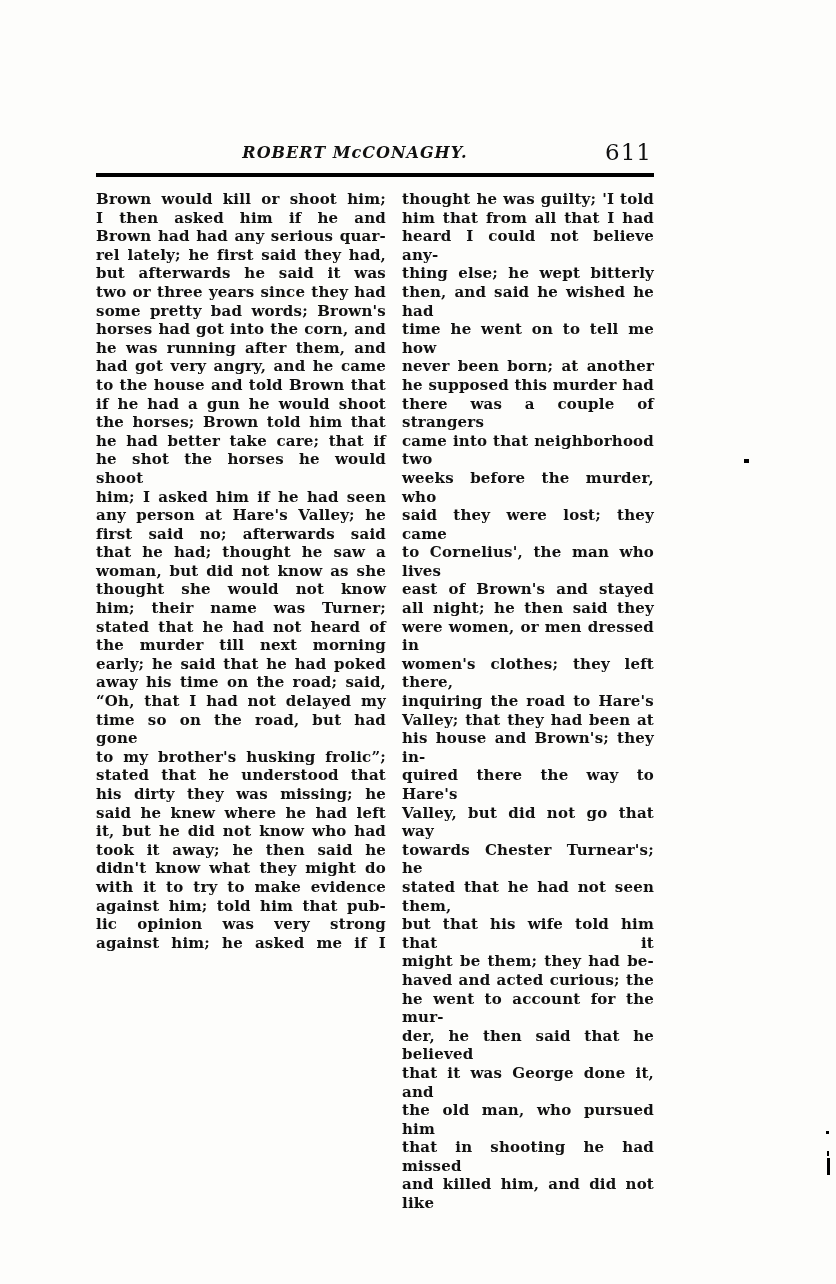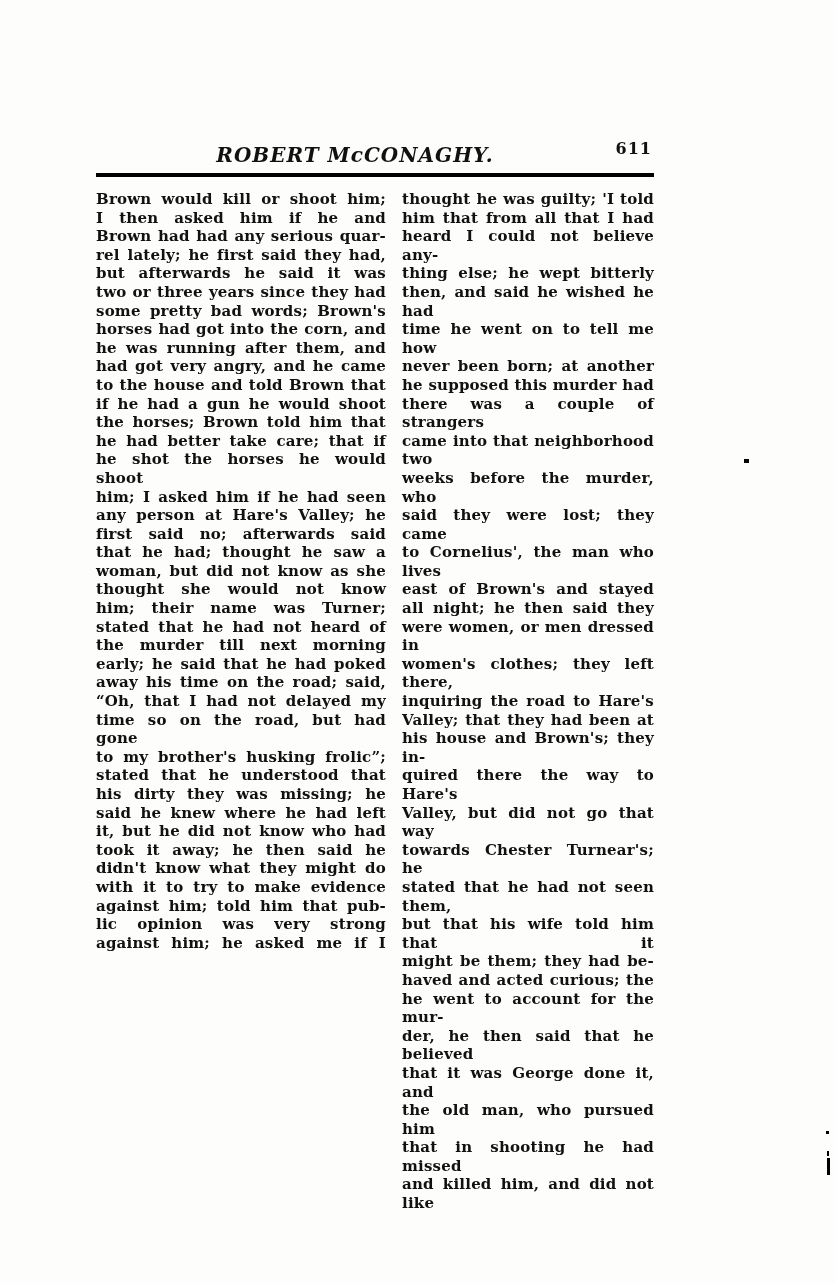--- a/index.html
+++ b/index.html
@@ -23,29 +23,29 @@
   .running-head {
     position: relative;
     height: 28px;
   }
   .head-title {
     position: absolute;
     left: 0; right: 40px; top: 2px;
     text-align: center;
     font-style: italic;
     font-weight: bold;
-    font-size: 20px;
+    font-size: 16px;
     letter-spacing: 1px;
     white-space: nowrap;
   }
   .head-page-num {
     position: absolute;
     right: 2px; top: -2px;
-    font-weight: bold;
-    font-size: 16px;
+    font-weight: normal;
+    font-size: 23px;
     letter-spacing: 1px;
   }
   .rule {
     height: 4px;
     background: #000;
     margin-top: 4px;
   }
   .cols {
     display: grid;
     grid-template-columns: 290px 252px;

